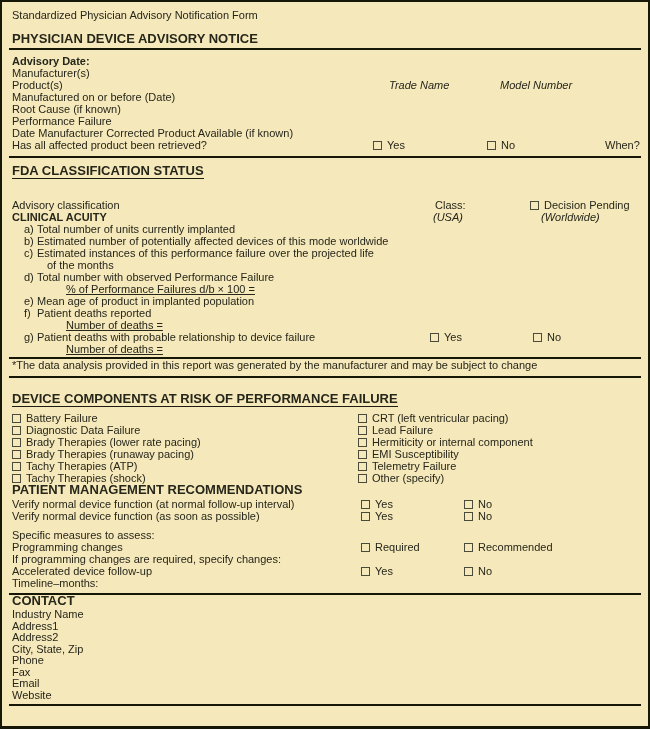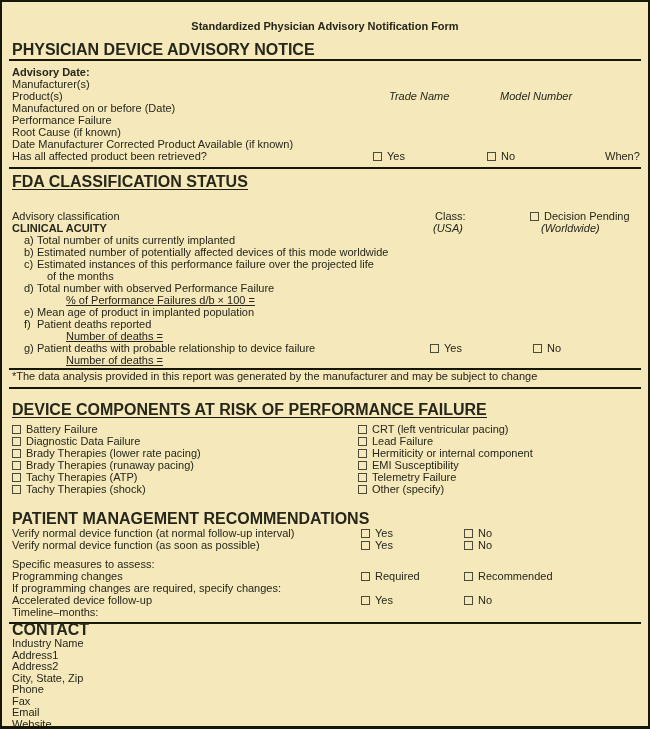--- a/index.html
+++ b/index.html
@@ -10,62 +10,62 @@
     background:#f5e8bb;
     border:2px solid #171708;
     border-bottom-width:3px;
     padding:0 10px;
     overflow:hidden;
     font-family:"Liberation Sans","DejaVu Sans",sans-serif;
     font-size:11px;
     line-height:12px;
     color:#26261a;
   }
-  .title { text-align:center; font-weight:bold; margin-top:18px; }
-  .sec-h { font-weight:bold; font-size:16px; }
+  .title { text-align:left; font-weight:normal; margin-top:7px; }
+  .sec-h { font-weight:bold; font-size:13px; }
   .u { display:inline-block; border-bottom:1.5px solid #1c1c10; padding-bottom:1px; }
   .hr { height:2px; background:#171708; margin:0 -3px; }
   .row { position:relative; }
   .b { font-weight:bold; }
   .i { font-style:italic; }
   .abs { position:absolute; top:0; white-space:nowrap; }
   .cb {
     display:inline-block; width:7px; height:7px;
     border:1px solid #4b4b3b; background:transparent;
     margin-right:5px; vertical-align:-1px;
   }
   .li { position:relative; padding-left:25px; }
   .li .mk { position:absolute; left:12px; }
   .sub { padding-left:54px;text-decoration:underline; }
   .cont { padding-left:35px; }
   .contact-line { line-height:11.5px; }
   .mt2{margin-top:2px}.mt3{margin-top:3px}.mt4{margin-top:4px}.mt5{margin-top:5px}
   .mt7{margin-top:7px}.mt8{margin-top:0}.mt11{margin-top:20px}
-  .mt12{margin-top:12px}.mt14{margin-top:18px}.mt15{margin-top:15px}
+  .mt12{margin-top:12px}.mt14{margin-top:0}.mt15{margin-top:15px}
 </style>
 </head>
 <body>
 
 <div class="form">
 
   <div class="title">Standardized Physician Advisory Notification Form</div>
 
   <div class="sec-h mt12">PHYSICIAN DEVICE ADVISORY NOTICE</div>
   <div class="hr mt3"></div>
 
   <div class="row b mt5">Advisory Date:</div>
   <div class="row">Manufacturer(s)</div>
   <div class="row">
     <span>Product(s)</span>
     <span class="abs i" style="left:377px">Trade Name</span>
     <span class="abs i" style="left:488px">Model Number</span>
   </div>
   <div class="row">Manufactured on or before (Date)</div>
+  <div class="row">Root Cause (if known)</div>
   <div class="row">Performance Failure</div>
-  <div class="row">Root Cause (if known)</div>
   <div class="row">Date Manufacturer Corrected Product Available (if known)</div>
   <div class="row">
     <span>Has all affected product been retrieved?</span>
     <span class="abs" style="left:361px"><span class="cb"></span><span>Yes</span></span>
     <span class="abs" style="left:475px"><span class="cb"></span><span>No</span></span>
     <span class="abs" style="left:593px">When?</span>
   </div>
 
   <div class="hr mt5"></div>
 

